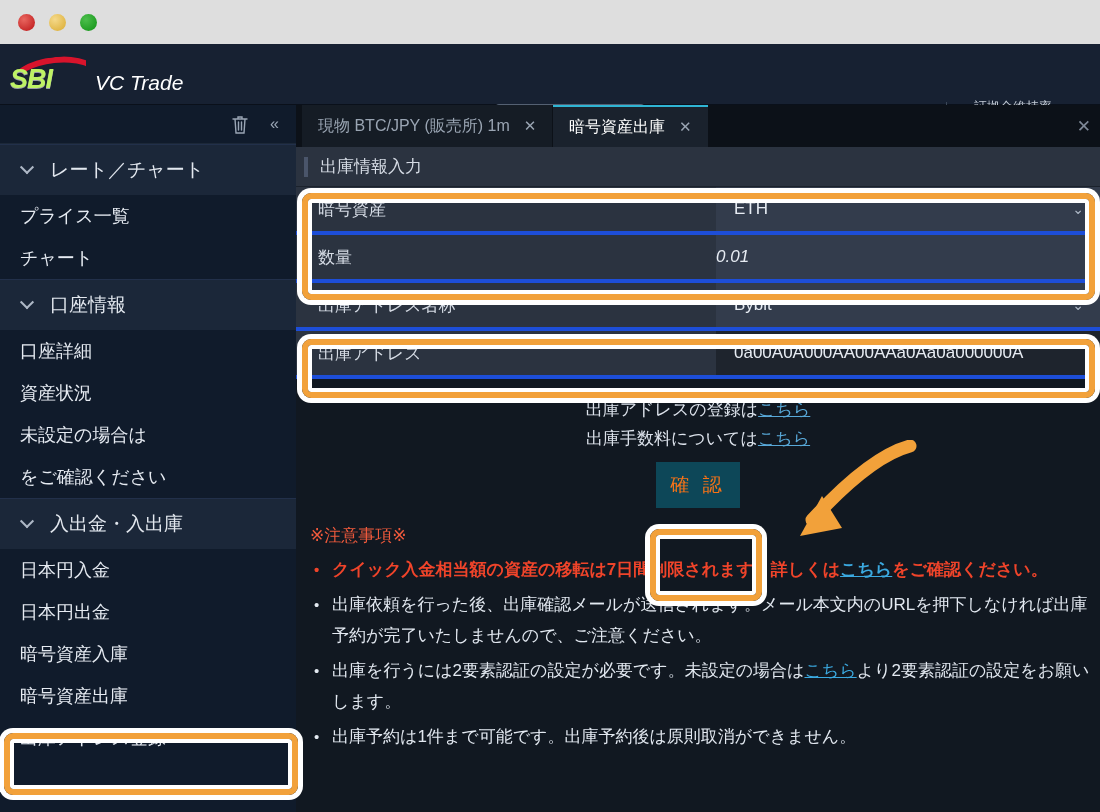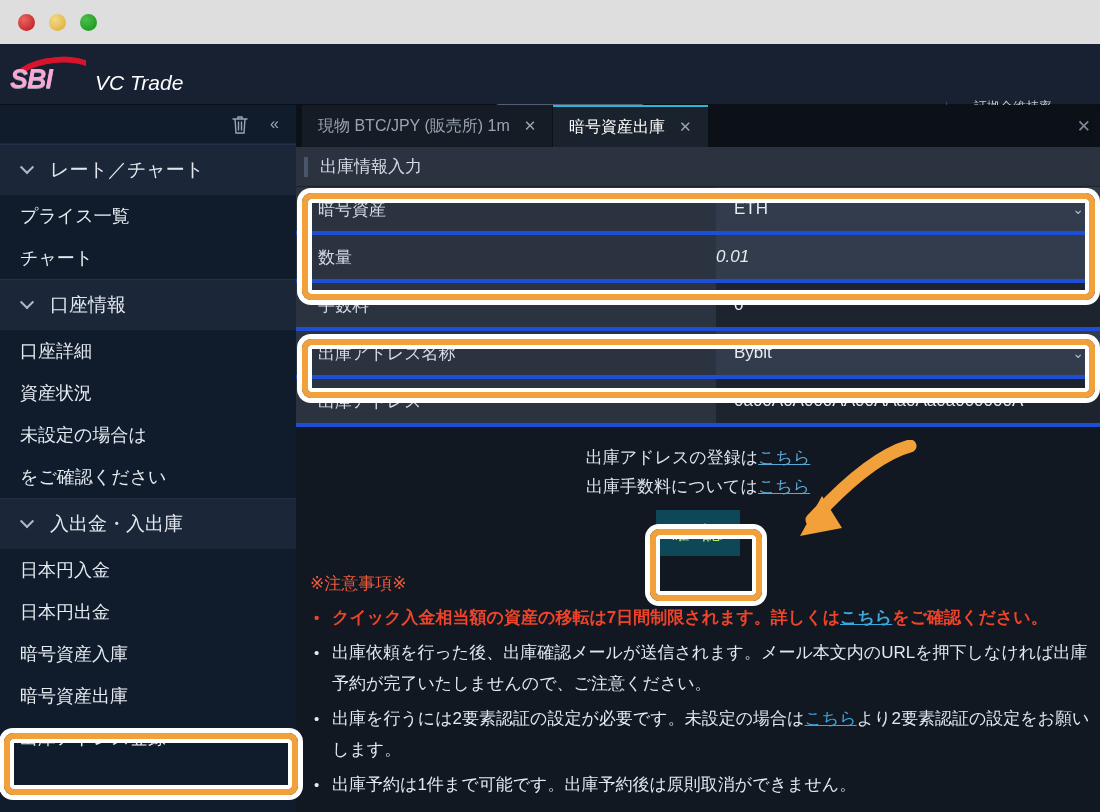--- a/index.html
+++ b/index.html
@@ -36,21 +36,21 @@
   }
   .sbi-logo .swoosh::before {
     content: ""; position: absolute; left: -4px; top: 1px;
     width: 80px; height: 34px; border-radius: 50%;
     border: 6px solid #d8142c; border-color: #d8142c transparent transparent transparent;
     transform: rotate(-6deg);
   }
   .sbi-text {
     position: absolute; left: 0; top: 8px;
     font-size: 27px; font-weight: 700; font-style: italic;
-    letter-spacing: -1px; color: #f9a8d4;
+    letter-spacing: -1px; color: #bef264;
     font-family: "Liberation Sans", sans-serif;
     text-shadow: 0 1px 0 #99a;
   }
   .vctrade {
     font-size: 21px; font-style: italic; color: #ffffff; font-weight: 400;
     font-family: "Liberation Sans", sans-serif; letter-spacing: 0px;
   }
 
   .template-btn {
     position: absolute; left: 494px; top: 60px; width: 152px; height: 31px;
@@ -141,21 +141,21 @@
 
   
   .links {
     text-align: center; color: #dde3ec; font-size: 17px; line-height: 29px;
     padding-top: 16px;
   }
   .links a { color: #58a8d8; text-decoration: underline; }
 
   .confirm-wrap { display: flex; justify-content: center; margin-top: 9px; }
   .confirm-btn {
-    width: 84px; height: 46px; background: #0d4758; color: #bef264;
+    width: 84px; height: 46px; background: #0d4758; color: #f97316;
     display: flex; align-items: center; justify-content: center;
     font-size: 19px; letter-spacing: 4px; font-weight: 500;
   }
 
   
   .notices { padding: 16px 0 0 10px; }
   .notice-title { color: #f05a3c; font-size: 17px; margin-bottom: 7px; padding-left: 4px; }
   ul.notice-list { list-style: none; }
   ul.notice-list li {
     position: relative; padding-left: 26px; margin-bottom: 4px;
@@ -301,26 +301,20 @@
             <span>ETH</span>
             <span class="caret">⌄</span>
           </div>
         </div>
         <div class="row input">
           <div class="lbl">数量</div>
           <div class="val">
             <span>0.01</span>
           </div>
         </div>
-        <div class="row plain">
-          <div class="lbl">手数料</div>
-          <div class="val">
-            <span>0</span>
-          </div>
-        </div>
         <div class="row select">
           <div class="lbl">出庫アドレス名称</div>
           <div class="val">
             <span>Bybit</span>
             <span class="caret">⌄</span>
           </div>
         </div>
         <div class="row plain">
           <div class="lbl">出庫アドレス</div>
           <div class="val">

